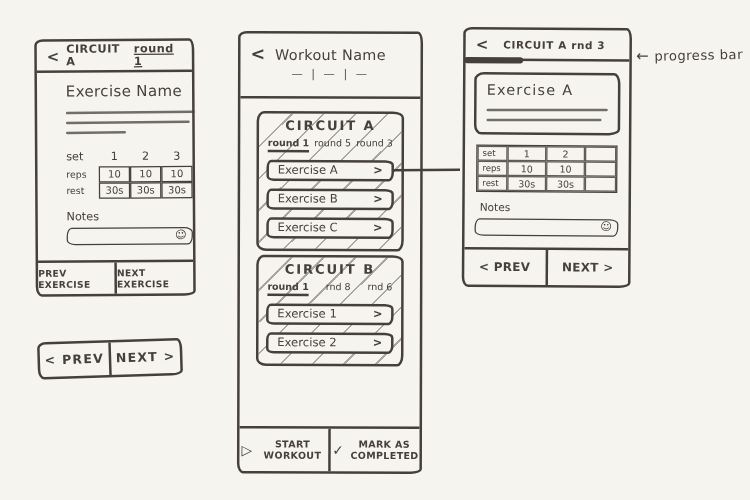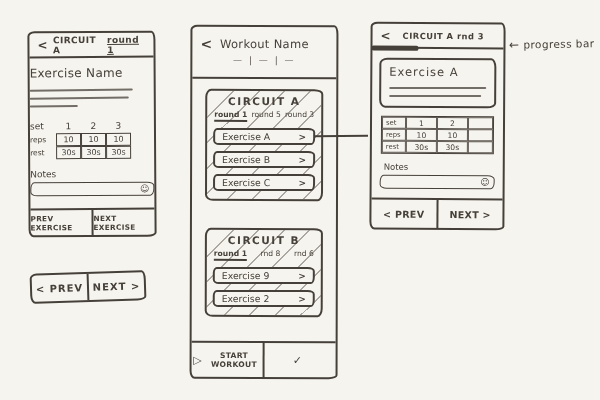--- a/index.html
+++ b/index.html
@@ -17,21 +17,21 @@
   .back { font-weight:bold; font-size:12px; }
   .ph-line { height:2px; background:var(--ink); opacity:.75; border-radius:2px; transform:rotate(-.3deg); }
   .vdiv { border-left:2px solid var(--ink); }
   .footer { position:absolute; left:0; right:0; bottom:0; display:flex; border-top:2px solid var(--ink); align-items:stretch; }
   .footer > div { flex:1; display:flex; align-items:center; justify-content:center; font-weight:bold; letter-spacing:.3px; }
 
   
   #s1 { left:28px; top:31px; width:128px; height:206px; transform:rotate(-.35deg); }
   #s1 .hd { display:flex; align-items:center; gap:5px; height:25px; padding:0 8px; border-bottom:2px solid var(--ink); font-size:9px; font-weight:bold; letter-spacing:.4px; }
   #s1 .hd .rnd { text-decoration:underline; }
-  #s1 .body { padding:8px 0 0; }
+  #s1 .body { padding:8px 0 0;margin-left:23px; }
   #s1 .ttl { font-size:12px; letter-spacing:.3px; }
   #s1 .lines { margin-top:9px; display:flex; flex-direction:column; gap:6px; }
   .sets1 { margin-top:11px; font-size:8px; }
   .s1-row { display:grid; grid-template-columns:26px 25px 25px 25px; align-items:center; }
   .s1-row.head { height:15px; font-size:9px; }
   .s1-row.head span { text-align:center; }
   .s1-row.head span:first-child { text-align:left; }
   .s1-lab { font-size:7.5px; }
   .cellv { border:1.4px solid var(--ink); height:13px; display:flex; align-items:center; justify-content:center; font-size:8px; }
   .notes-lab { margin-top:10px; font-size:9px; }
@@ -44,21 +44,21 @@
 
   
   #s2 { left:190px; top:25px; width:148px; height:354px; transform:rotate(.15deg); }
   #s2 .hd { position:relative; height:52px; border-bottom:2px solid var(--ink); text-align:center; padding-top:10px; }
   #s2 .hd .back { position:absolute; left:8px; top:9px; font-size:14px; }
   #s2 .hd .ttl { font-size:11.5px; letter-spacing:.3px; }
   #s2 .hd .prog { margin-top:4px; font-size:9px; letter-spacing:2px; opacity:.9; }
   #s2 .content { padding:10px 13px 0; }
   .circuit { border:2px solid var(--ink); border-radius:6px 9px 5px 8px/8px 5px 9px 6px; padding:4px 6px 8px;
     background-image:repeating-linear-gradient(135deg, rgba(80,74,66,.45) 0 1.4px, transparent 1.4px 18px); }
-  .circuit + .circuit { margin-top:27px; }
+  .circuit + .circuit { margin-top:3px; }
   .circuit .cttl { text-align:center; font-size:10.5px; font-weight:bold; letter-spacing:1.5px; }
   .tabs { display:flex; justify-content:space-between; margin:3px 1px 2px; font-size:7.6px; }
   .tab.active { font-weight:bold; border-bottom:2.6px solid var(--ink); padding-bottom:1px; }
   .xrow { margin-top:6px; height:17px; background:var(--paper); border:2px solid var(--ink);
     border-radius:4px 7px 4px 6px/6px 4px 7px 4px; display:flex; align-items:center; justify-content:space-between;
     padding:0 7px; font-size:9.3px; }
   .xrow .chev { font-weight:bold; font-size:9px; }
   #s2 .footer { height:36px; font-size:7.6px; }
   #s2 .footer .ic { font-size:11px; margin-right:5px; }
   #s2 .footer .lbl2 { width:54px; line-height:1.2; text-align:center; text-transform:uppercase; }
@@ -166,36 +166,37 @@
         </div>
       </div>
       <div class="circuit">
         <div class="cttl">CIRCUIT B</div>
         <div class="tabs">
           <span class="tab active">round 1</span>
           <span class="tab">rnd 8</span>
           <span class="tab">rnd 6</span>
         </div>
         <div class="xrow">
-          <span>Exercise 9</span>
+          <span>Exercise 1</span>
           <span class="chev">&gt;</span>
         </div>
         <div class="xrow">
           <span>Exercise 2</span>
           <span class="chev">&gt;</span>
         </div>
       </div>
     </div>
     <div class="footer">
       <div>
         <span class="ic">▷</span>
         <span class="lbl2">START WORKOUT</span>
       </div>
       <div class="vdiv">
         <span class="ic">✓</span>
+        <span class="lbl2">MARK AS COMPLETED</span>
       </div>
     </div>
   </div>
 
   <div id="s3" class="panel sk">
     <div class="hd">
       <span class="back">&lt;</span>
       <span class="t">CIRCUIT A rnd 3</span>
     </div>
     <div class="pfill"></div>

